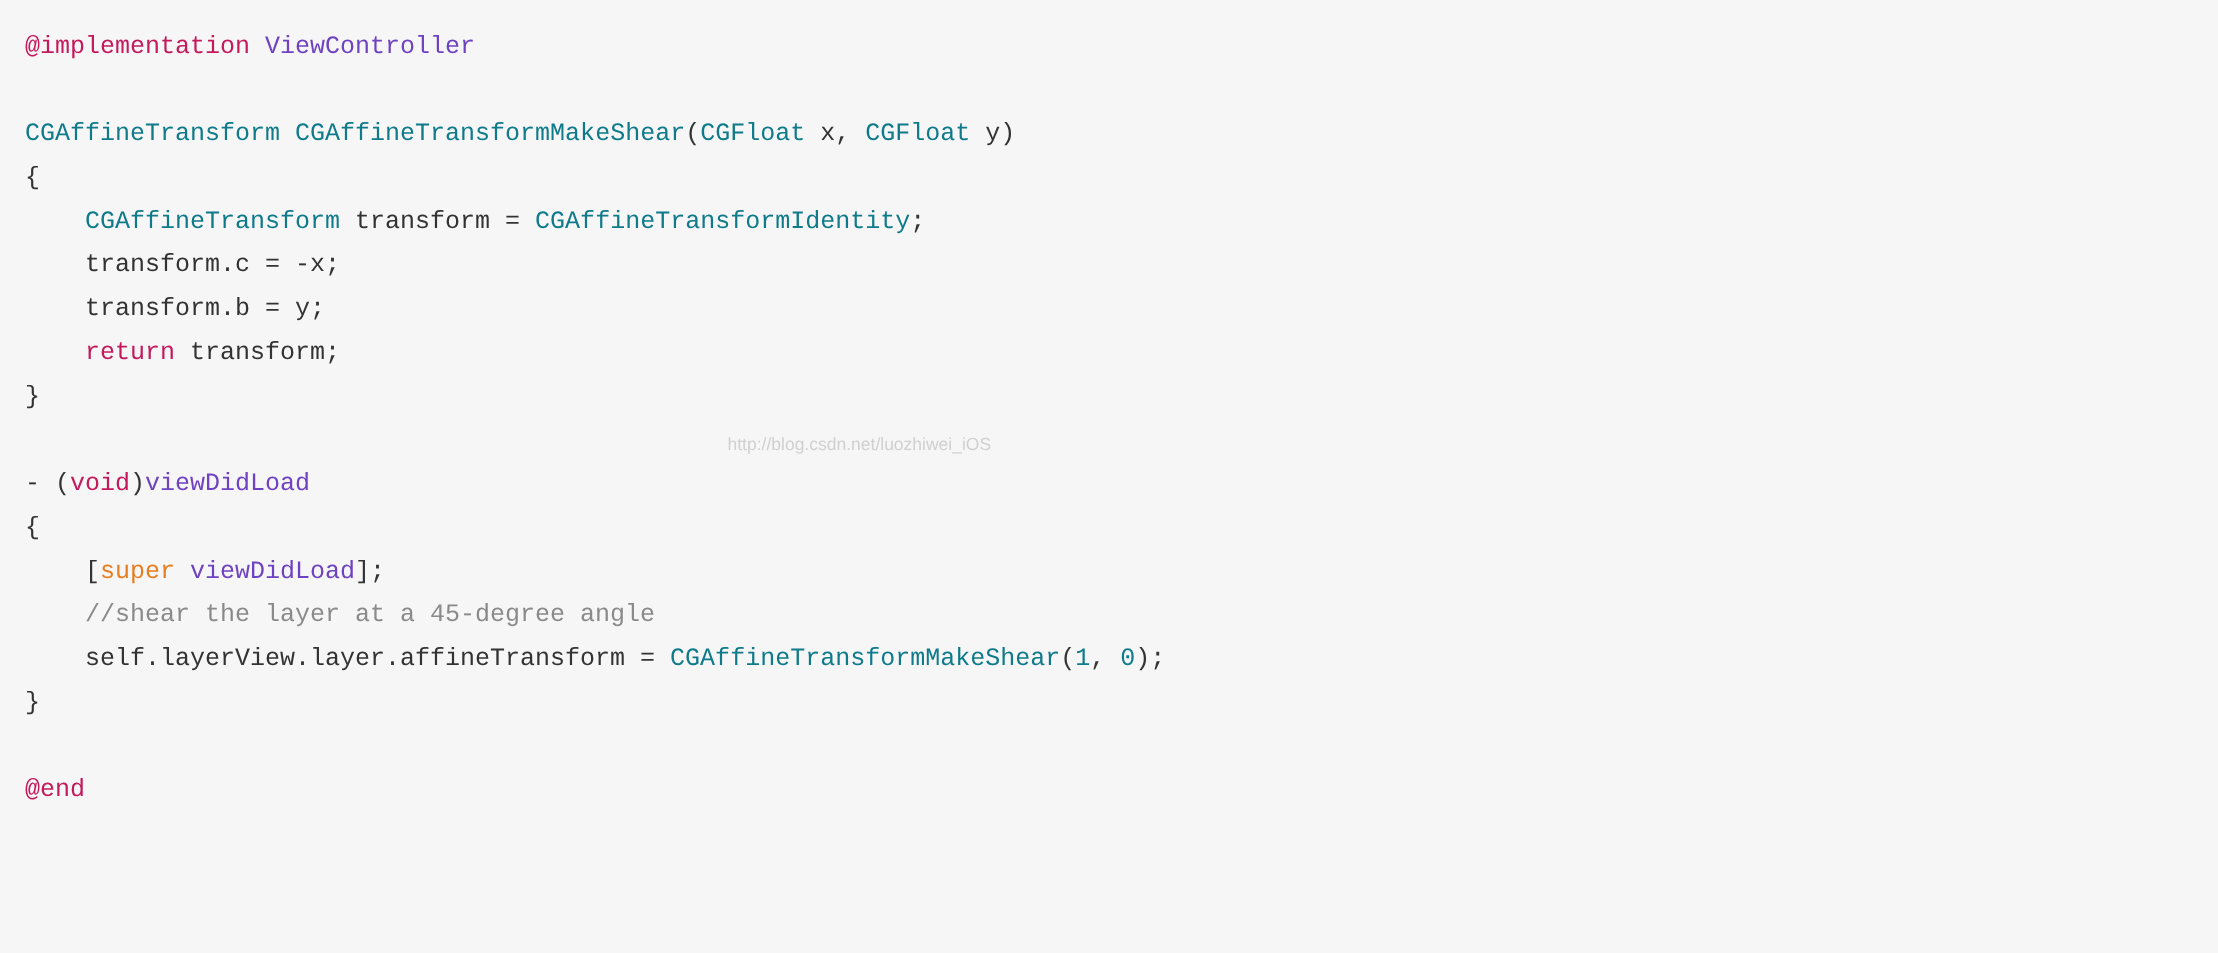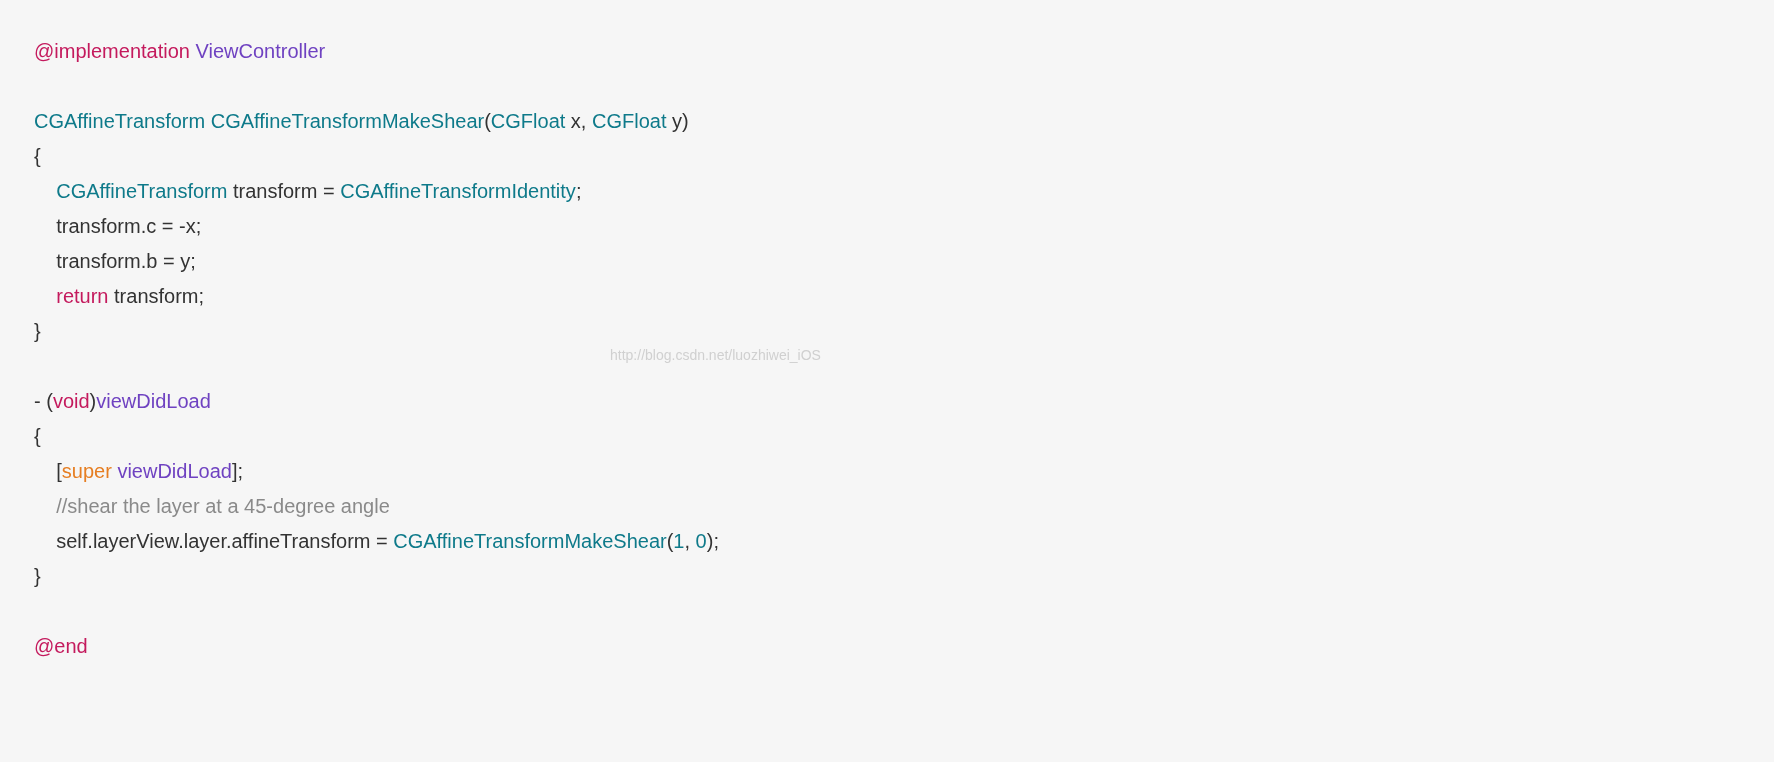--- a/index.html
+++ b/index.html
@@ -5,39 +5,39 @@
     body {
       margin: 0;
       padding: 20px;
       background-color: #f6f6f6;
       font-family: "SF Mono", Menlo, Monaco, Consolas, "Courier New", monospace;
       font-size: 20px;
       line-height: 1.75;
       color: #333;
     }
     pre {
-      margin: 14px;
+      margin: 0;
       white-space: pre;
-      font-family: Liberation Sans, sans-serif;
+      font-family: Liberation Mono, monospace;
     }
     .keyword-magenta { color: #c41a5d; }
     .type-purple { color: #6f42c1; }
     .type-teal { color: #0e7a8a; }
     .func-teal { color: #0e7a8a; }
     .keyword-orange { color: #e67e22; }
     .method-purple { color: #6f42c1; }
     .comment-gray { color: #8a8a8a; }
     .number-teal { color: #0e7a8a; }
     .watermark {
       position: absolute;
       color: #d0d0d0;
       font-family: Arial, sans-serif;
       font-size: 14px;
       top: 343px;
-      left: 610px;
+      left: 582px;
       pointer-events: none;
     }
   </style>
 </head>
 <body>
 
 <pre><span class="keyword-magenta">@implementation</span> <span class="type-purple">ViewController</span>
 
 <span class="type-teal">CGAffineTransform</span> <span class="func-teal">CGAffineTransformMakeShear</span><span>(</span><span class="type-teal">CGFloat</span><span> x, </span><span class="type-teal">CGFloat</span><span> y)</span>
 <span>{</span>

